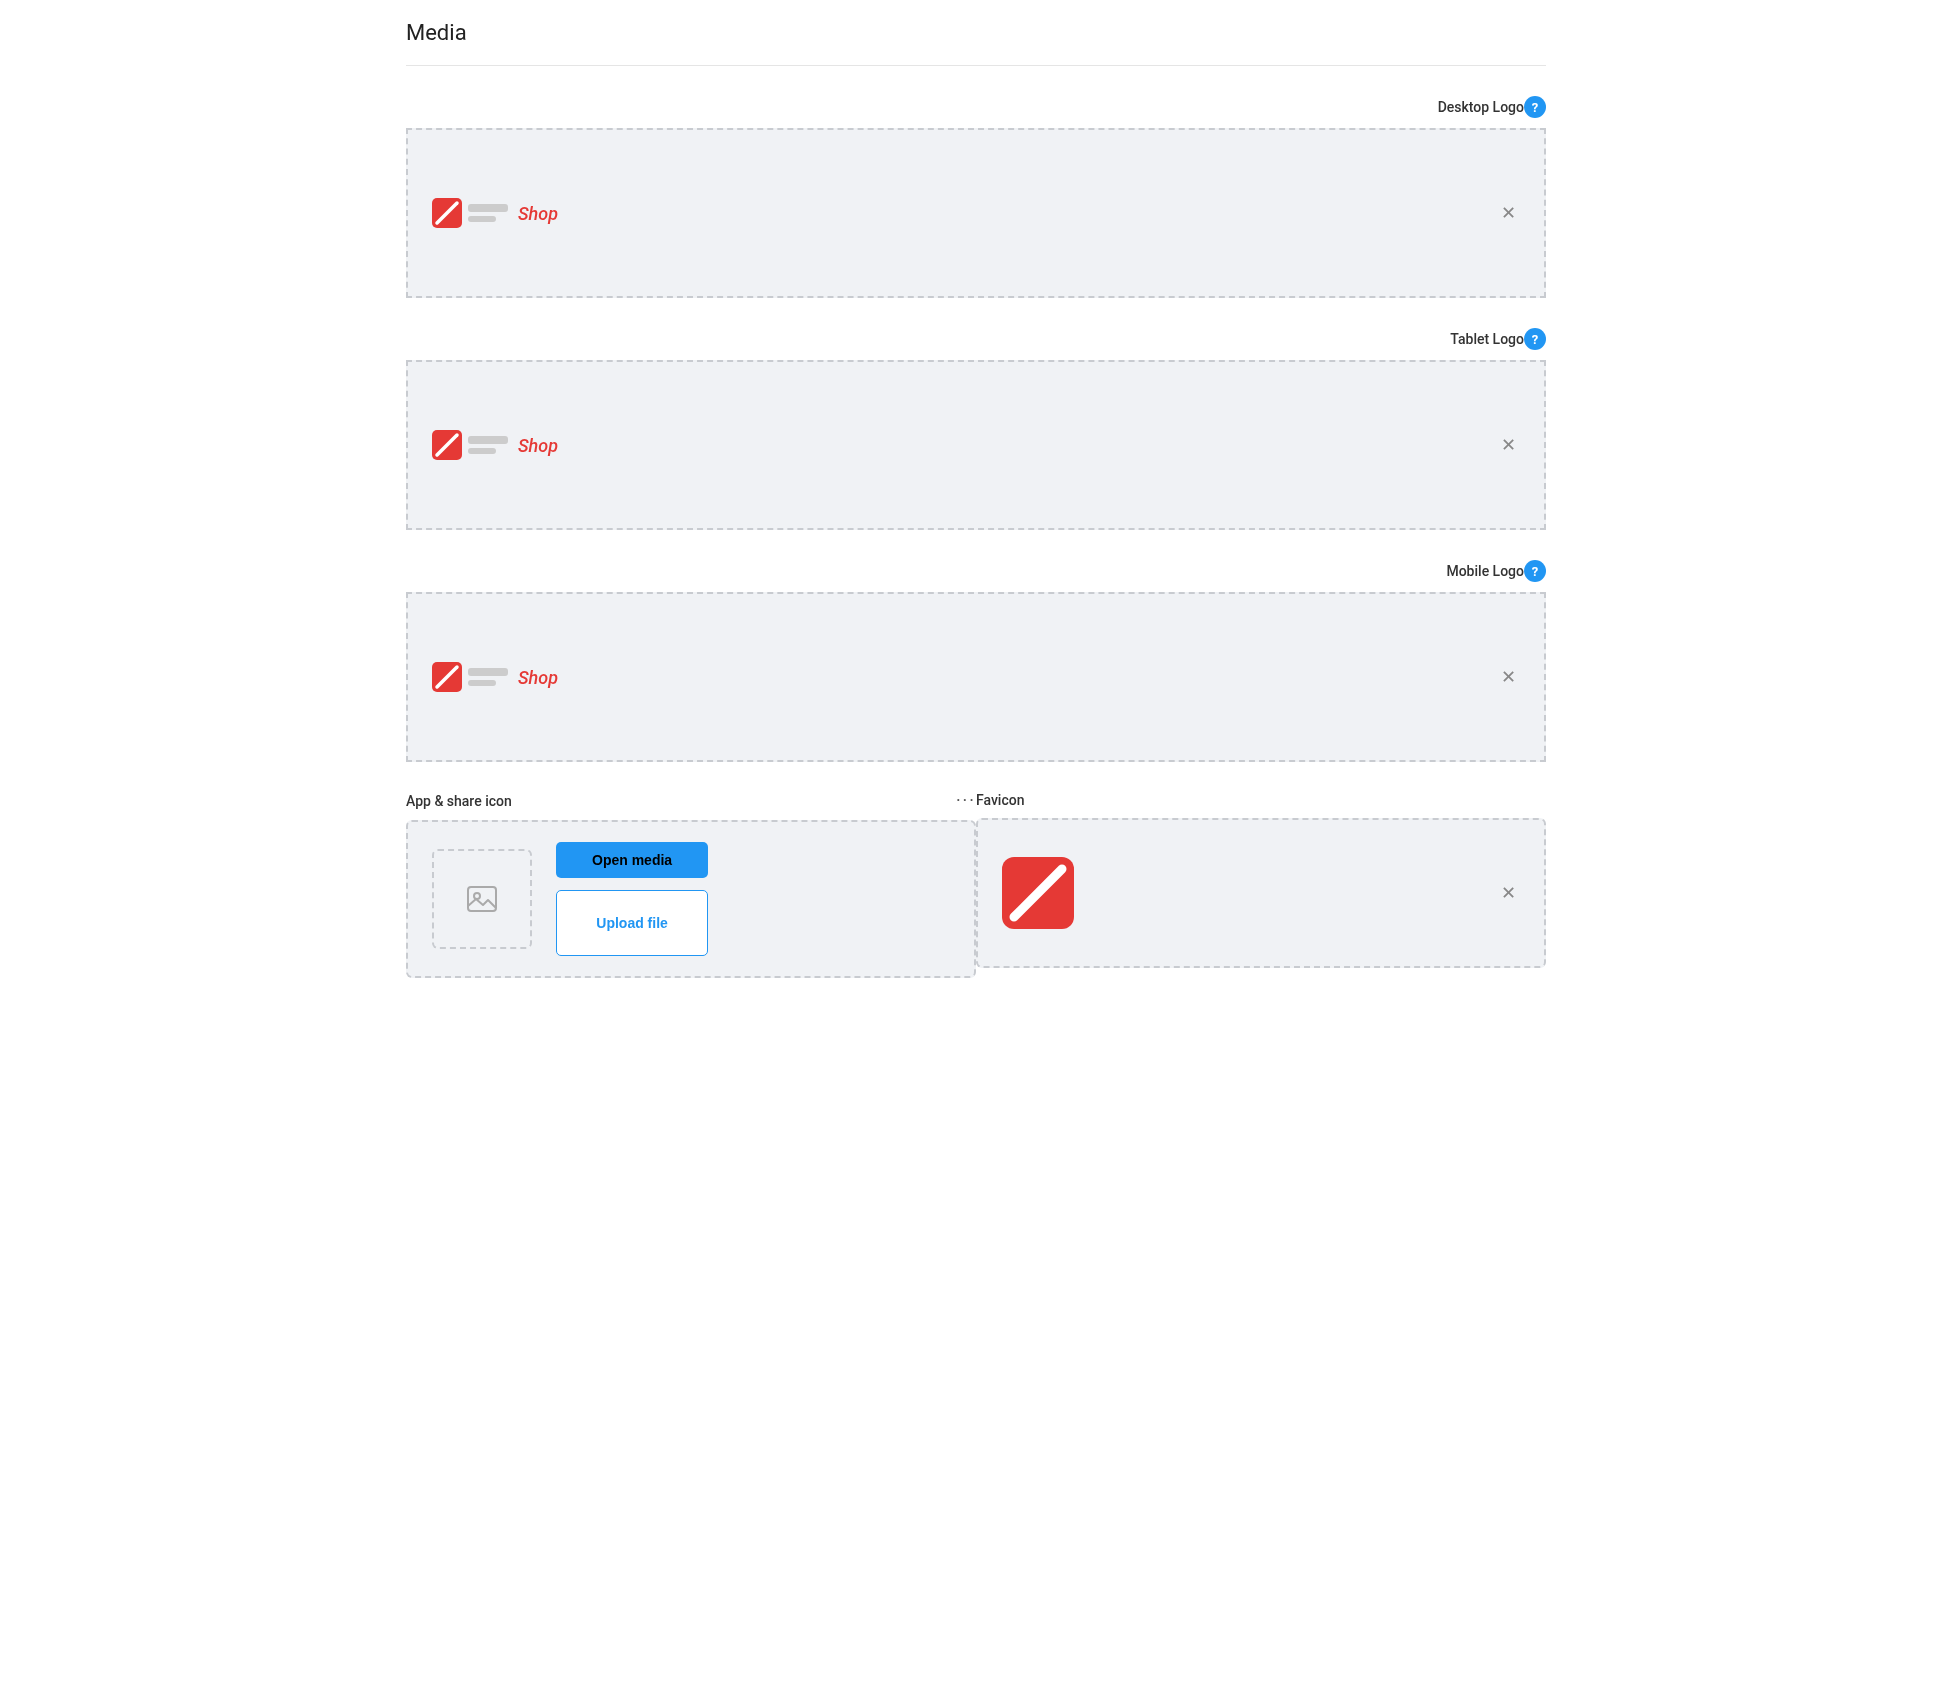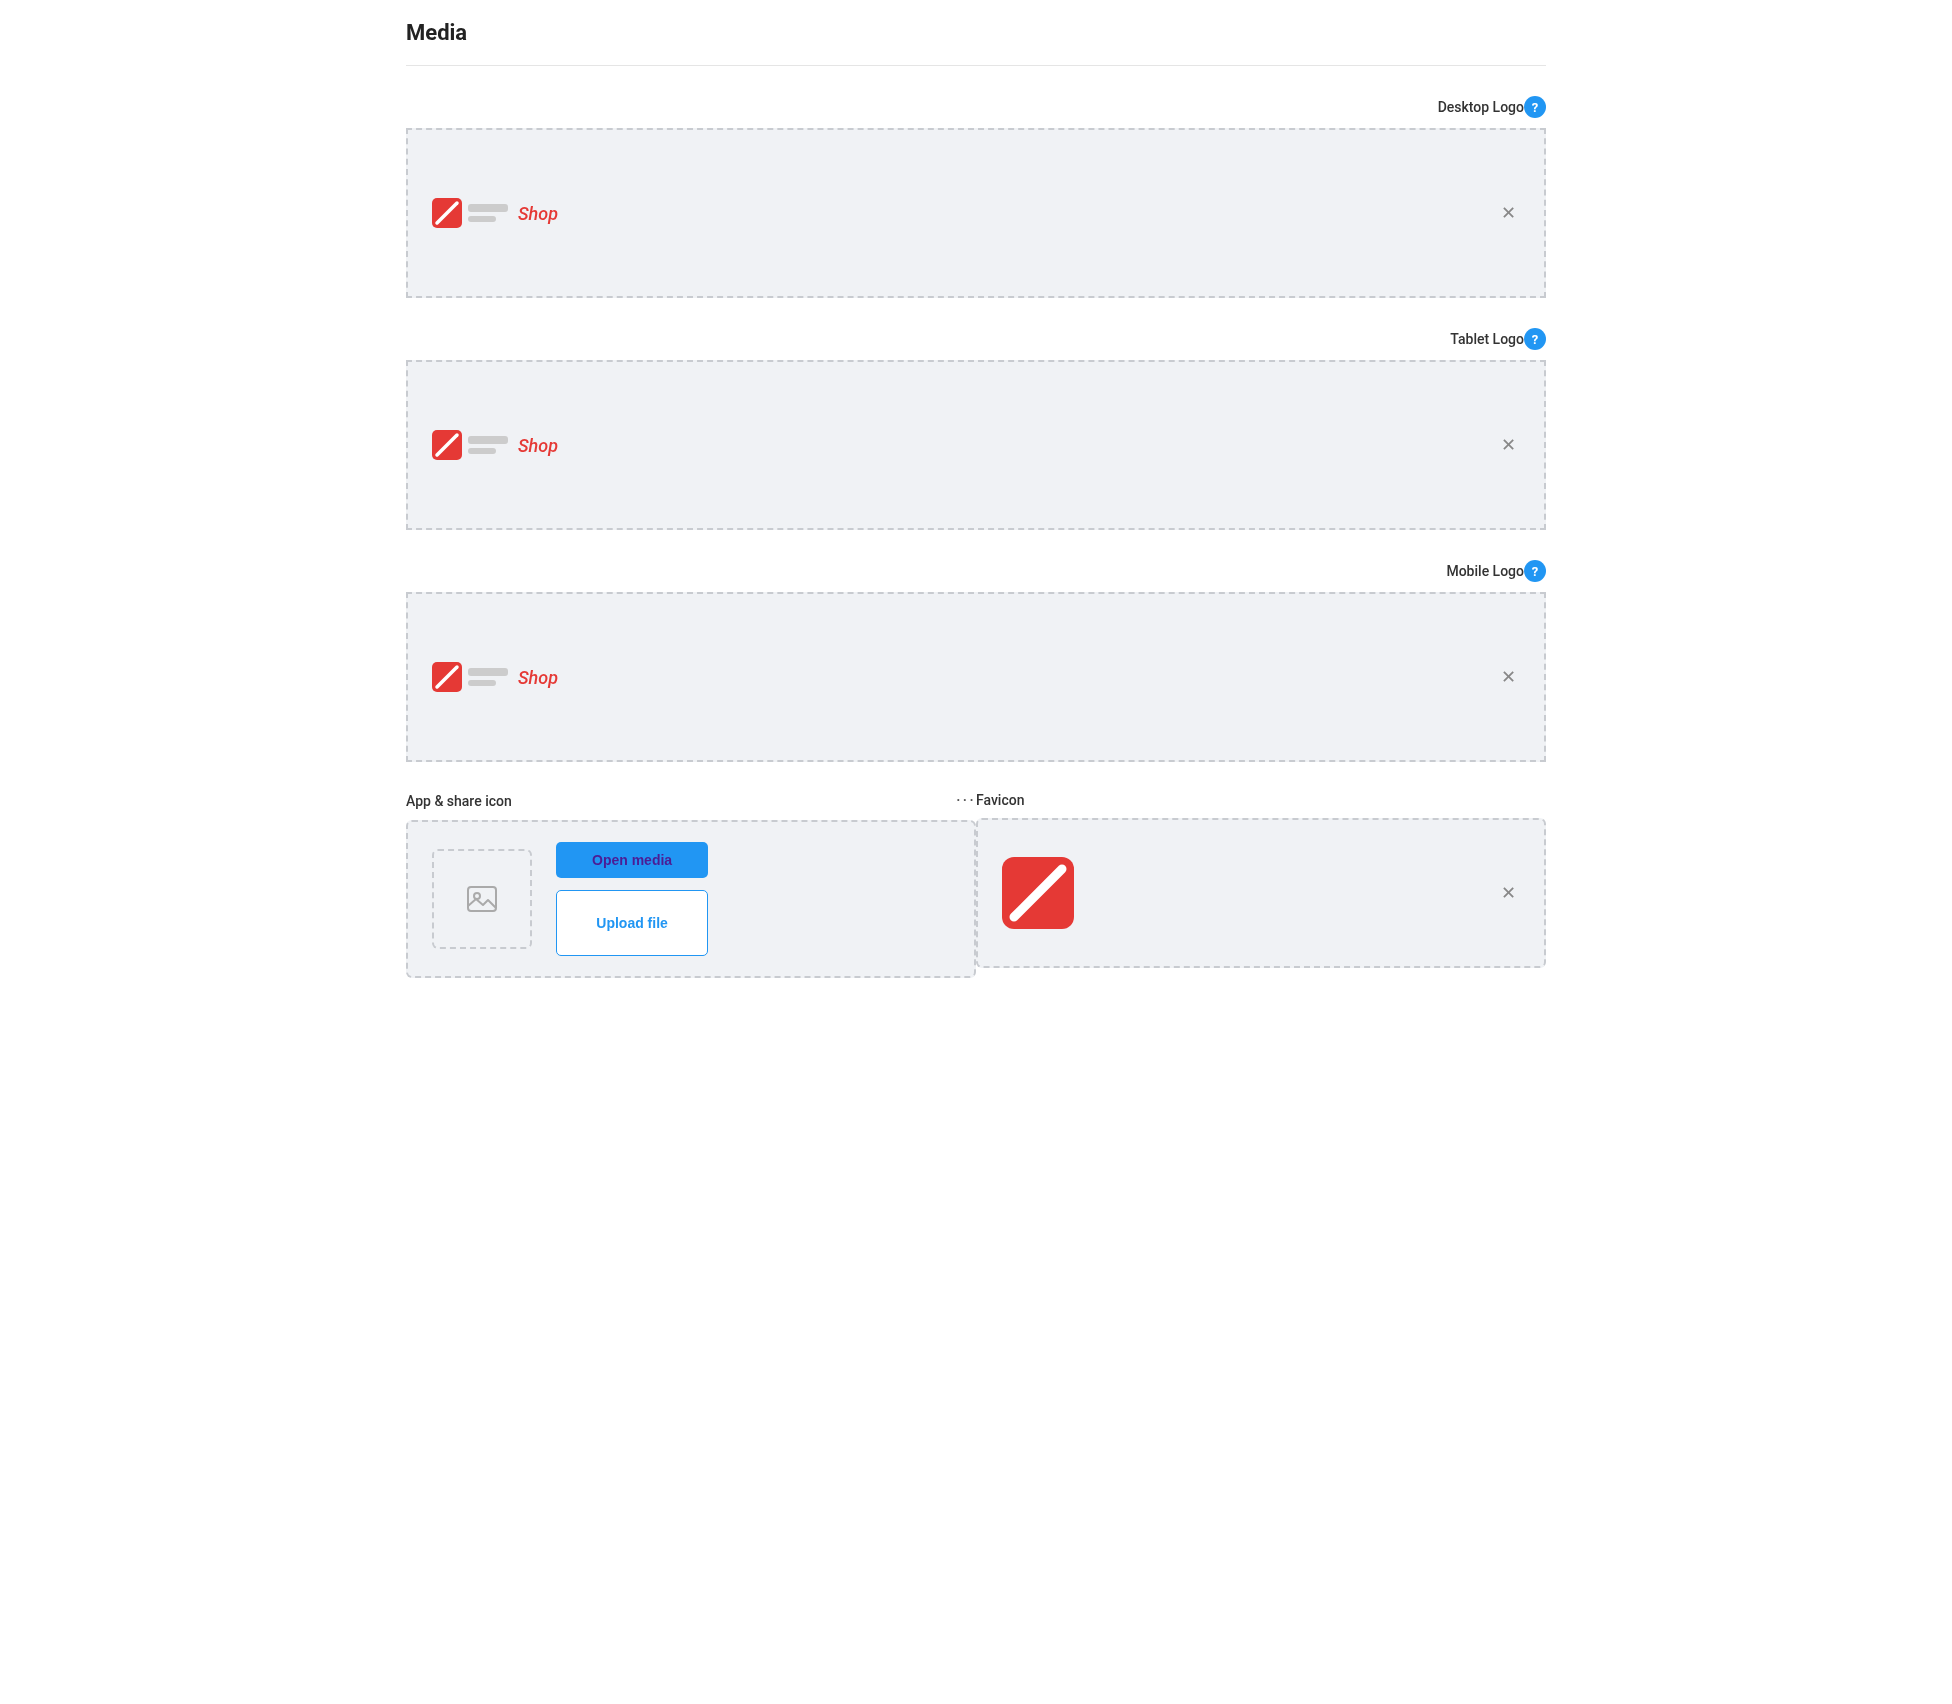--- a/index.html
+++ b/index.html
@@ -16,21 +16,21 @@
     }
 
     .page-container {
       max-width: 1200px;
       margin: 0 auto;
       padding: 20px 30px;
     }
 
     .page-title {
       font-size: 22px;
-      font-weight: 700;
+      font-weight: 400;
       color: #222;
       padding-bottom: 20px;
       border-bottom: 1px solid #e5e5e5;
       margin-bottom: 30px;
     }
 
     .section {
       margin-bottom: 30px;
     }
 
@@ -172,21 +172,21 @@
     }
 
     .app-buttons {
       display: flex;
       flex-direction: column;
       gap: 12px;
     }
 
     .btn-open-media {
       background: #2196F3;
-      color: #4c1d95;
+      color: #000000;
       border: none;
       border-radius: 5px;
       padding: 10px 36px;
       font-size: 14px;
       font-weight: 600;
       cursor: pointer;
       white-space: nowrap;
     }
 
     .btn-upload-file {

